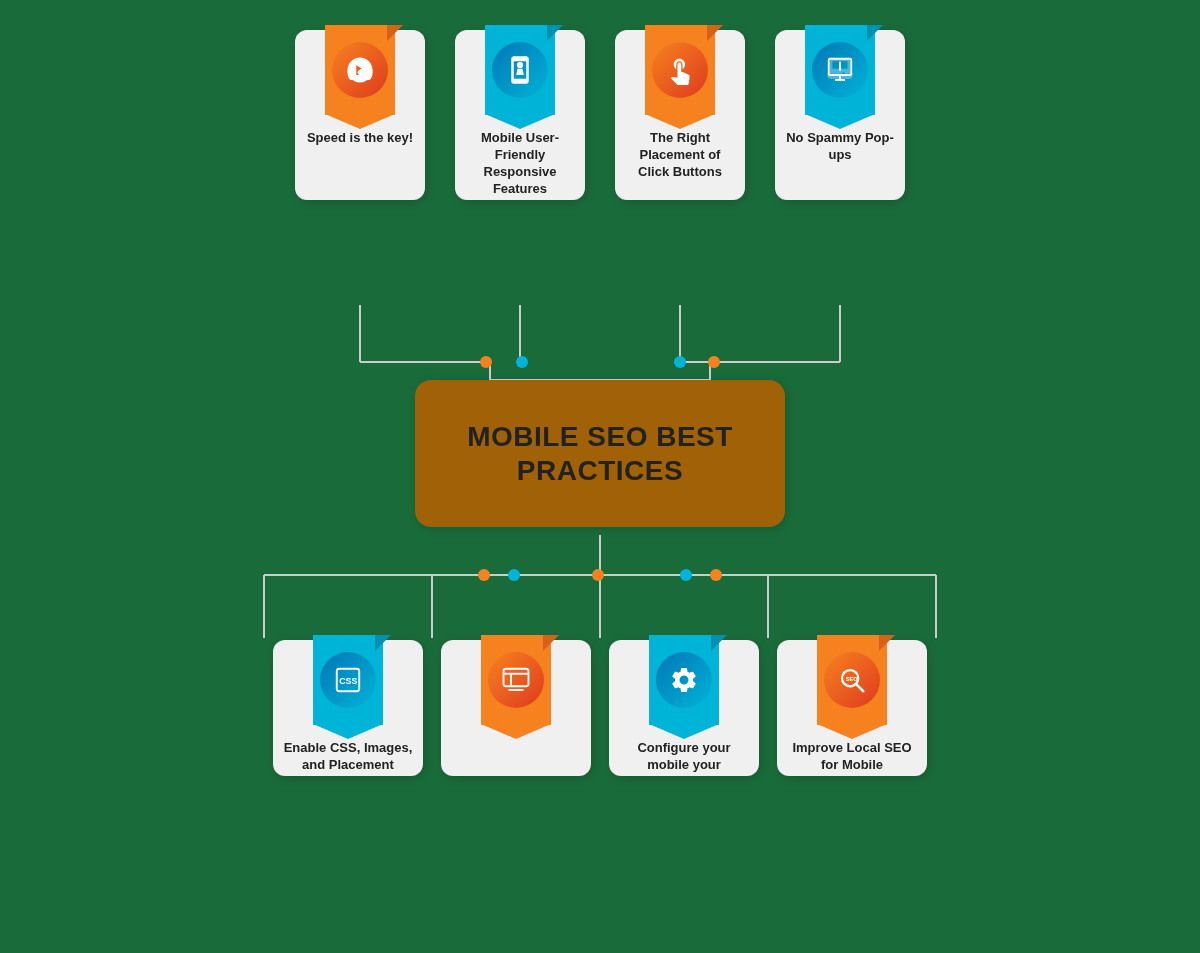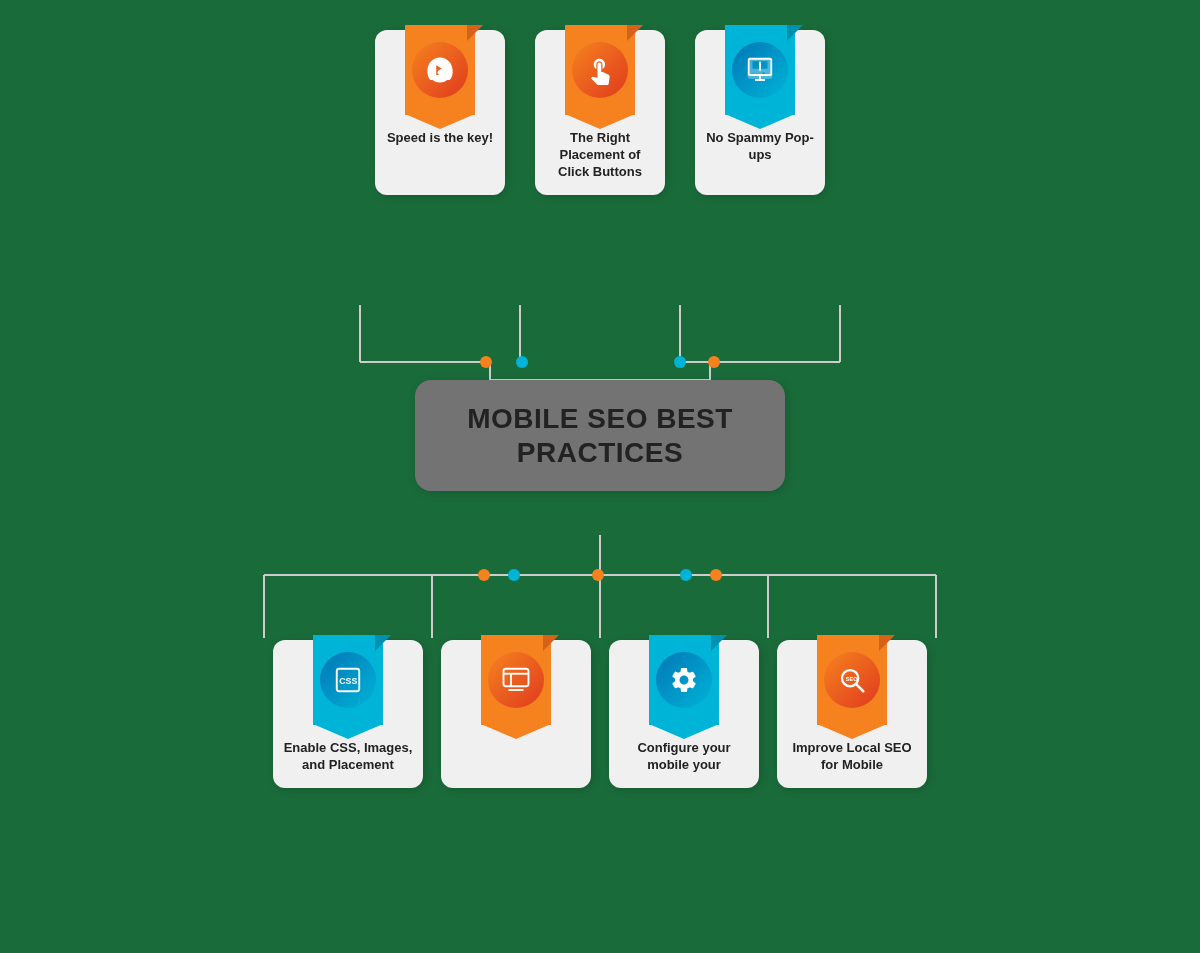--- a/index.html
+++ b/index.html
@@ -60,21 +60,21 @@
       left: 50%;
       transform: translateX(-50%);
     }
 
     
     .card {
       background: #f0f0f0;
       border-radius: 12px;
       display: flex;
       flex-direction: column;
-      padding-bottom: 14px;
+      padding-bottom: 2px;
       position: relative;
       overflow: visible;
       box-shadow: 2px 2px 8px rgba(0,0,0,0.15);
     }
 
     .card-top {
       width: 130px;
       text-align: center;
     }
 
@@ -164,24 +164,24 @@
       font-weight: 700;
       color: #222;
       text-align: center;
       margin-top: 10px;
       padding: 0 8px;
       line-height: 1.3;
     }
 
     
     .center-card {
-      background: #737373;
+      background: #a16207;
       border-radius: 16px;
       width: 370px;
-      padding: 22px 40px;
+      padding: 40px 40px;
       text-align: center;
       box-shadow: 2px 2px 10px rgba(0,0,0,0.15);
     }
 
     .center-card-title {
       font-size: 28px;
       font-weight: 900;
       color: #222;
       text-transform: uppercase;
       line-height: 1.2;
@@ -263,20 +263,35 @@
 
               <path d="M20.38 8.57l-1.23 1.85a8 8 0 0 1-.22 7.58H5.07A8 8 0 0 1 15.58 6.85l1.85-1.23A10 10 0 0 0 3.35 19a2 2 0 0 0 1.72 1h13.85a2 2 0 0 0 1.74-1 10 10 0 0 0-.27-10.44z"></path>
               <path d="M10.59 15.41a2 2 0 0 0 2.83 0l5.66-8.49-8.49 5.66a2 2 0 0 0 0 2.83z"></path>
             </svg>
           </div>
         </div>
       </div>
       <div class="card-label">Speed is the key!</div>
     </div>
 
+    <div class="card card-top">
+      <div class="ribbon ribbon-blue">
+        <div class="ribbon-body">
+          <div class="ribbon-fold-blue" style="position:absolute;top:0;right:-8px;width:16px;height:16px;background:#0090b0;clip-path:polygon(0 0, 100% 0, 0 100%);"></div>
+          <div class="icon-circle icon-circle-blue">
+            <svg viewBox="0 0 24 24">
+              <path d="M17 1.01L7 1c-1.1 0-2 .9-2 2v18c0 1.1.9 2 2 2h10c1.1 0 2-.9 2-2V3c0-1.1-.9-1.99-2-1.99zM17 19H7V5h10v14z"></path>
+              <circle cx="12" cy="8" r="2.5"></circle>
+              <path d="M10 11h4l1 5H9l1-5z"></path>
+            </svg>
+          </div>
+        </div>
+      </div>
+      <div class="card-label">Mobile User-Friendly Responsive Features</div>
+    </div>
 
     <div class="card card-top">
       <div class="ribbon ribbon-orange">
         <div class="ribbon-body">
           <div class="ribbon-fold"></div>
           <div class="icon-circle icon-circle-orange">
             <svg viewBox="0 0 24 24">
               <path d="M9 11.24V7.5C9 6.12 10.12 5 11.5 5S14 6.12 14 7.5v3.74c1.21-.81 2-2.18 2-3.74C16 5.01 13.99 3 11.5 3S7 5.01 7 7.5c0 1.56.79 2.93 2 3.74zm9.84 4.63l-4.54-2.26c-.17-.07-.35-.11-.54-.11H13v-6c0-.83-.67-1.5-1.5-1.5S10 6.67 10 7.5v10.74l-3.43-.72c-.08-.01-.15-.03-.24-.03-.31 0-.59.13-.79.33l-.79.8 4.94 4.94c.27.27.65.44 1.06.44h6.79c.75 0 1.33-.55 1.44-1.28l.75-5.27c.01-.07.02-.14.02-.2 0-.62-.38-1.16-.91-1.38z"></path>
             </svg>
           </div>

